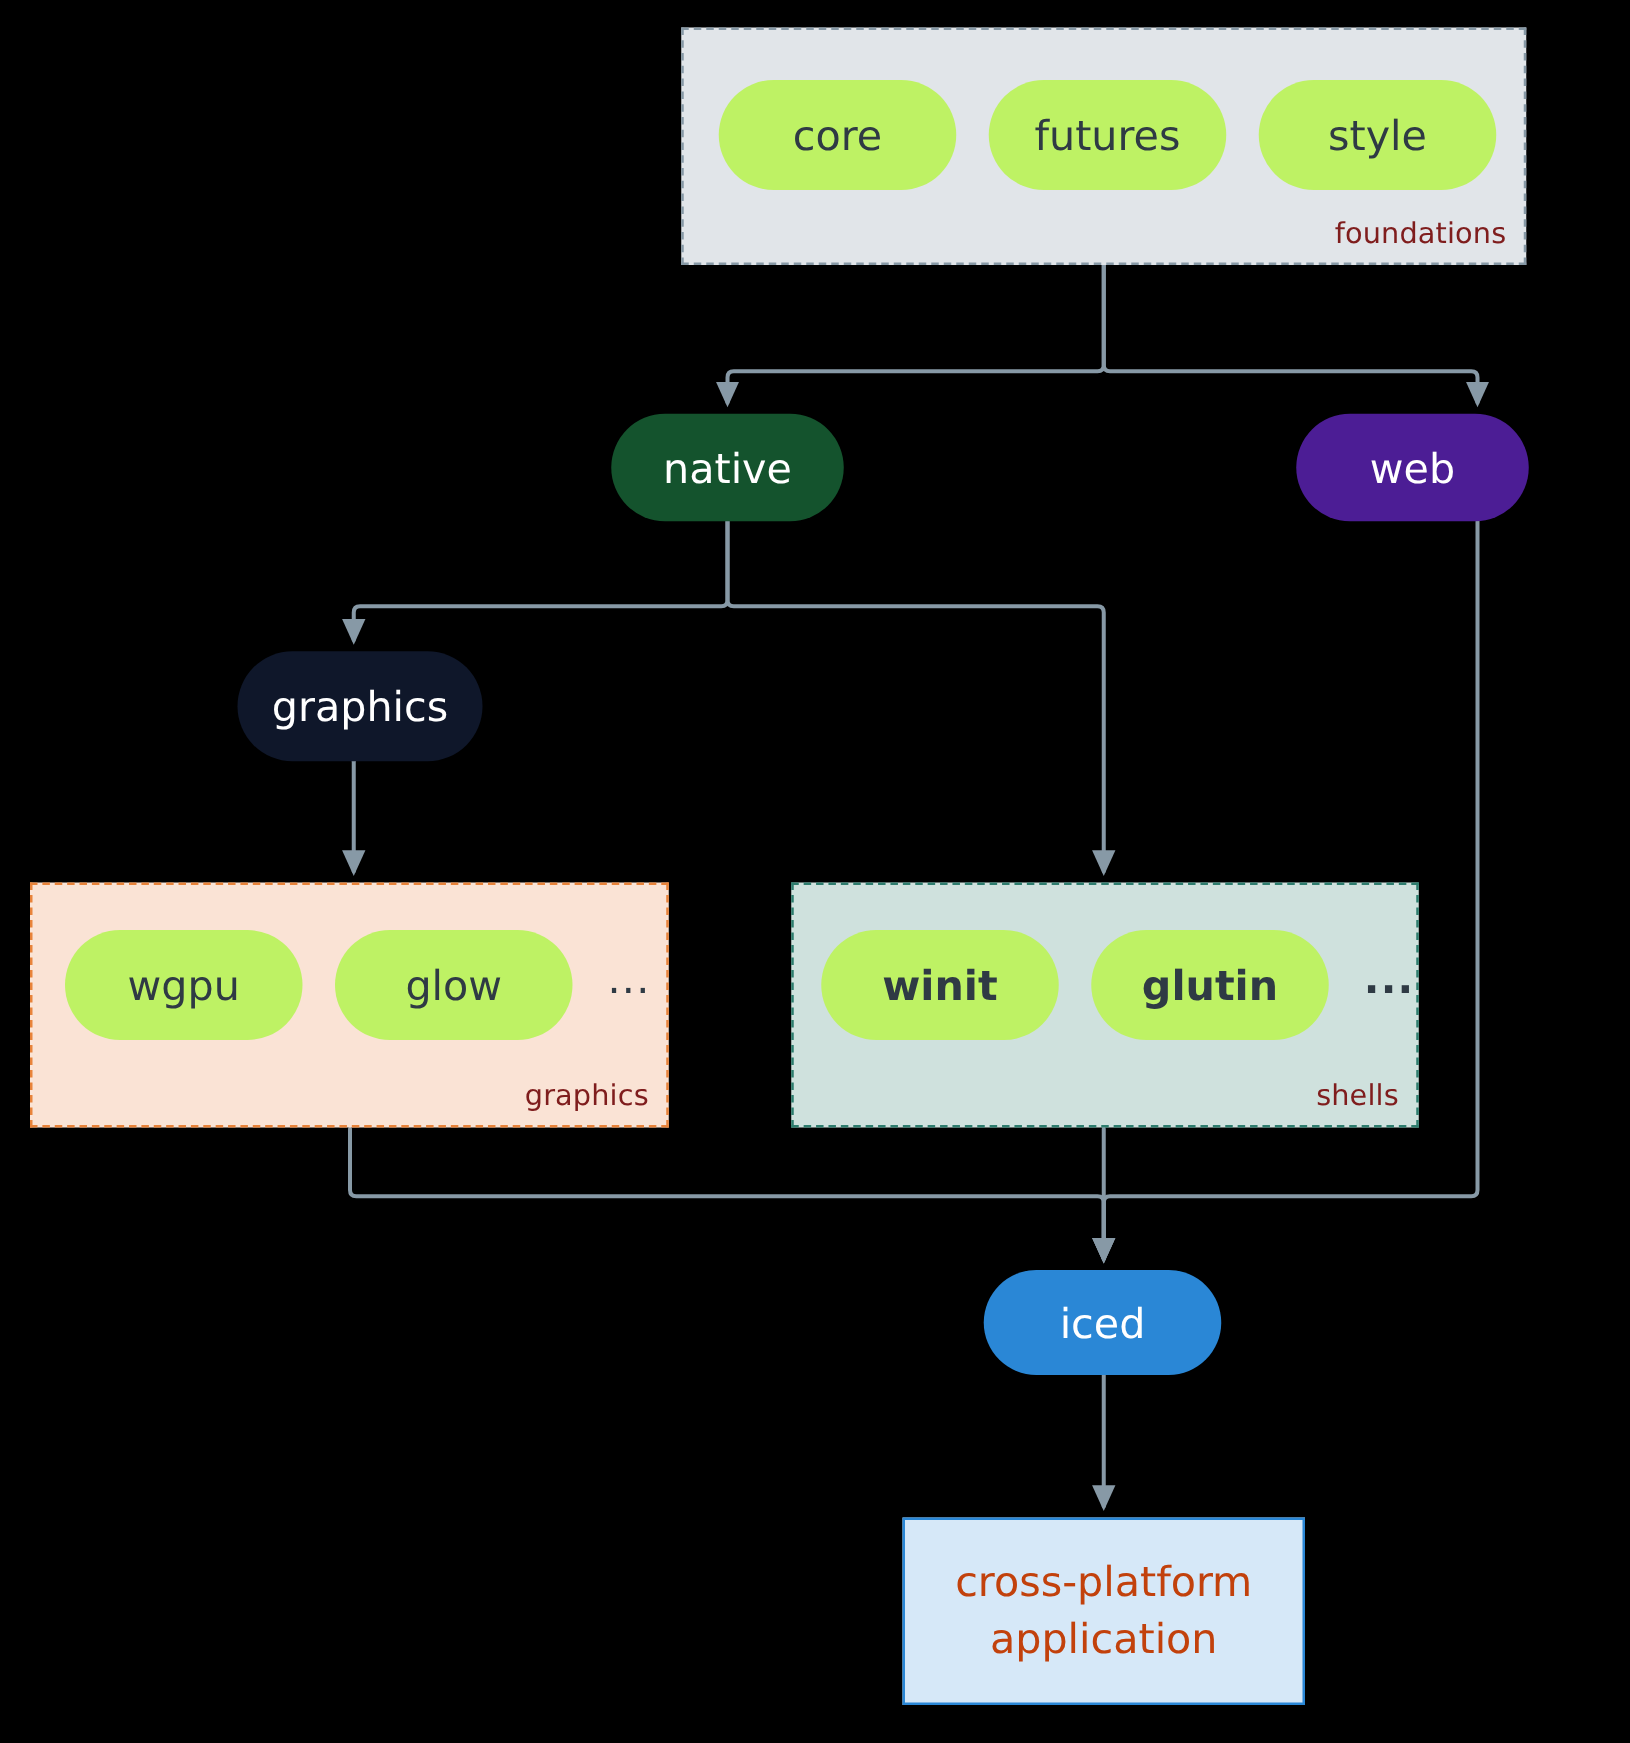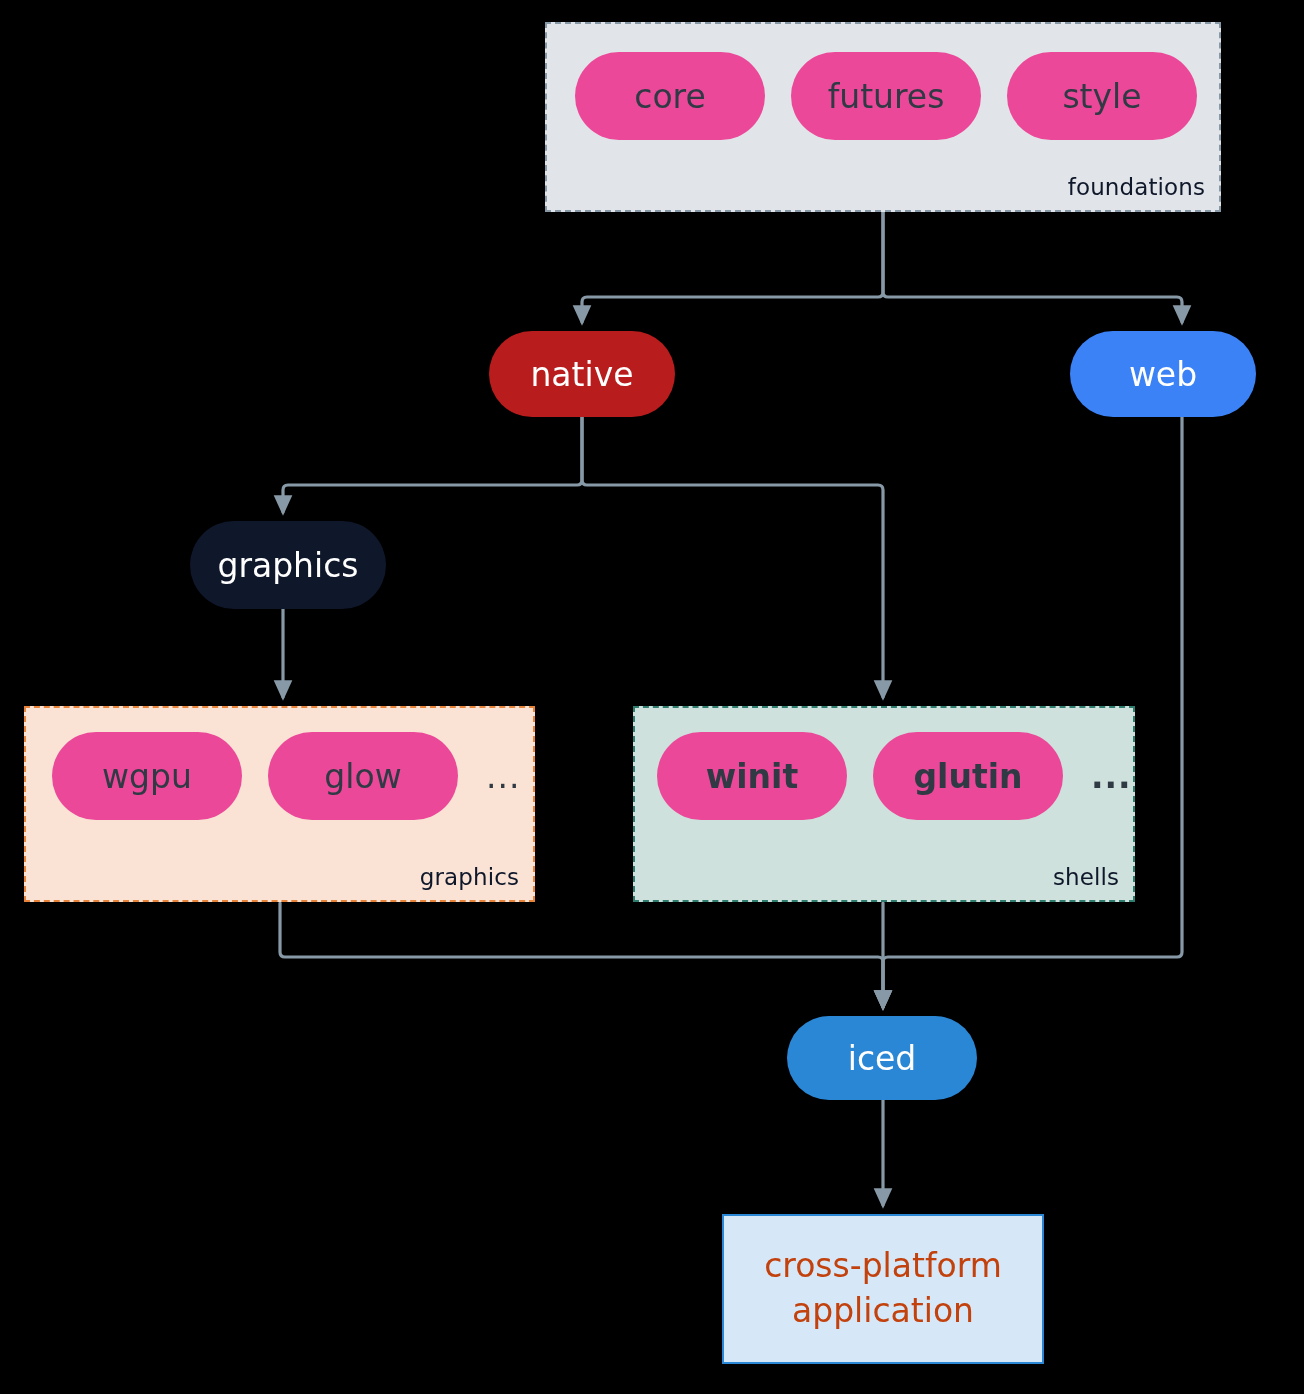--- a/index.html
+++ b/index.html
@@ -59,47 +59,48 @@
     width: 502px;
     height: 196px;
     background: #CFE1DD;
     border: 2px dashed #2E7D6E;
   }
   .group-label {
     position: absolute;
     right: 14px;
     bottom: 10px;
     font-size: 23px;
-    color: #0f172a;
+    color: #7f1d1d;
     letter-spacing: 0.1px;
   }
 
   
   .pill-row {
     position: absolute;
     left: 0;
     top: 0;
     display: flex;
     align-items: center;
     gap: 26px;
   }
   .group-foundations .pill-row { left: 28px; top: 28px; }
   .group-renderers  .pill-row { left: 26px; top: 24px; }
   .group-shells     .pill-row { left: 22px; top: 24px; font-weight: bold; }
 
   .leaf-pill {
-    background: #ec4899;
+    background: #bef264;
     border-radius: 48px;
     color: #2F3A44;
     font-size: 33px;
     display: flex;
     align-items: center;
     justify-content: center;
     height: 88px;
     box-sizing: border-box;
+    margin-top: 12px;
   }
   .group-foundations .leaf-pill { width: 190px; }
   .group-renderers  .leaf-pill { width: 190px; }
   .group-shells     .leaf-pill { width: 190px; }
 
   .ellipsis {
     color: #2F3A44;
     font-size: 33px;
     letter-spacing: 1px;
     padding-left: 2px;
@@ -112,26 +113,26 @@
     align-items: center;
     justify-content: center;
     border-radius: 48px;
     color: #FFFFFF;
     font-size: 33px;
     box-sizing: border-box;
   }
   .node-native {
     left: 489px; top: 331px;
     width: 186px; height: 86px;
-    background: #b91c1c;
+    background: #14532d;
   }
   .node-web {
-    left: 1070px; top: 331px;
+    left: 1037px; top: 331px;
     width: 186px; height: 86px;
-    background: #3b82f6;
+    background: #4c1d95;
   }
   .node-graphics {
     left: 190px; top: 521px;
     width: 196px; height: 88px;
     background: #0f172a;
   }
   .node-iced {
     left: 787px; top: 1016px;
     width: 190px; height: 84px;
     background: #2A87D6;

